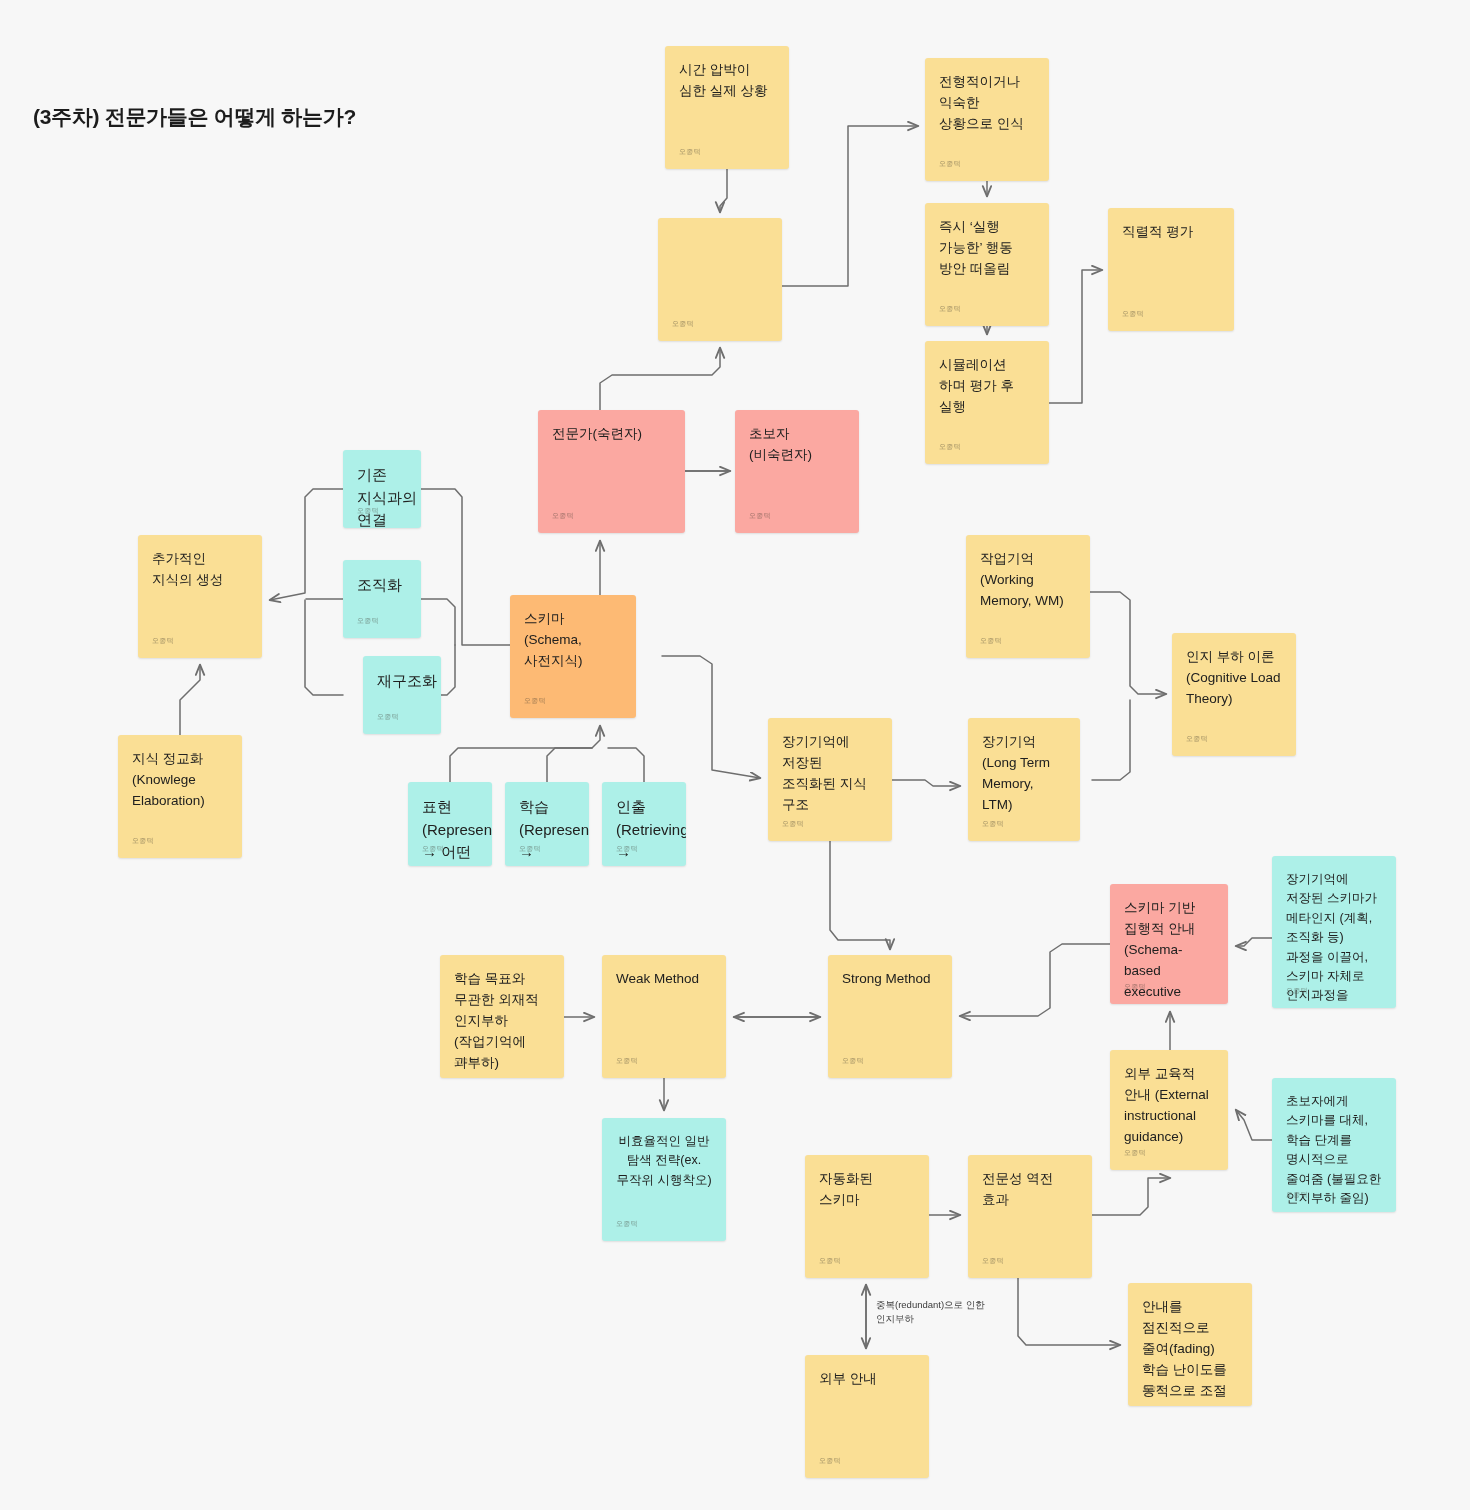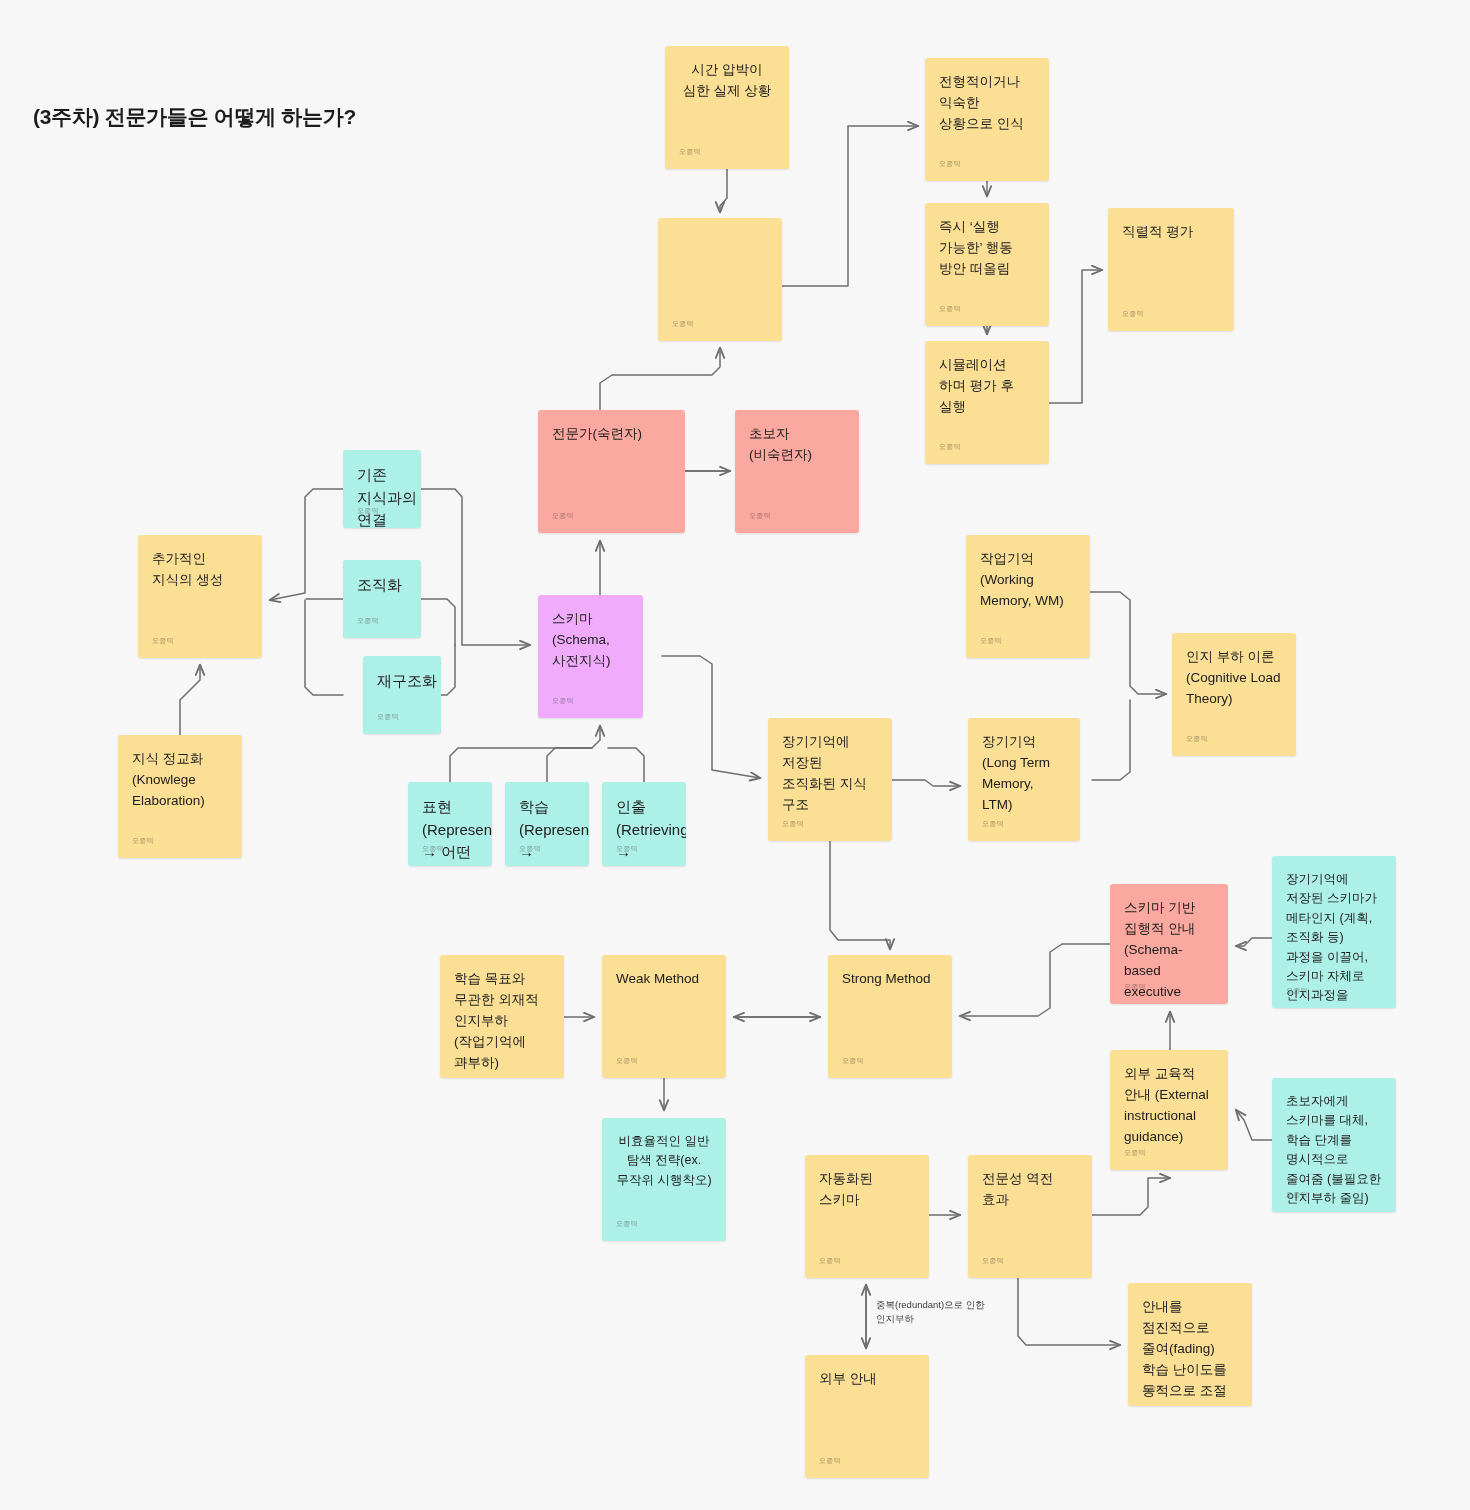--- a/index.html
+++ b/index.html
@@ -131,21 +131,21 @@
       <path d="M866,1348 L866,1285" marker-end="url(#ah)"></path>
       <path d="M866,1285 L866,1348" marker-end="url(#ah)"></path>
 
       <path d="M1092,1215 L1140,1215 L1148,1207 L1148,1178 L1170,1178" marker-end="url(#ah)"></path>
 
       <path d="M1018,1278 L1018,1336 L1026,1345 L1120,1345" marker-end="url(#ah)"></path>
     </g>
   </svg>
 
   <div id="cards-layer">
-      <div class="card yellow" style="left: 665px; top: 46px; width: 124px; height: 123px; background: rgb(250, 223, 149); text-align: center;">
+      <div class="card yellow" style="left: 665px; top: 46px; width: 124px; height: 123px; background: rgb(250, 223, 149);">
         <div class="ctext">시간 압박이 심한 실제 상황</div>
         <div class="author">오종택</div>
       </div>
       <div class="card yellow" style="left: 925px; top: 58px; width: 124px; height: 123px; background: rgb(250, 223, 149);">
         <div class="ctext">전형적이거나 익숙한 상황으로 인식</div>
         <div class="author">오종택</div>
       </div>
       <div class="card yellow" style="left: 658px; top: 218px; width: 124px; height: 123px; background: rgb(250, 223, 149);">
         <div class="author">오종택</div>
       </div>
@@ -182,21 +182,21 @@
         <div class="author">오종택</div>
       </div>
       <div class="card yellow" style="left: 138px; top: 535px; width: 124px; height: 123px; background: rgb(250, 223, 149);">
         <div class="ctext">추가적인 지식의 생성</div>
         <div class="author">오종택</div>
       </div>
       <div class="card yellow" style="left: 118px; top: 735px; width: 124px; height: 123px; background: rgb(250, 223, 149);">
         <div class="ctext">지식 정교화 (Knowlege Elaboration)</div>
         <div class="author">오종택</div>
       </div>
-      <div class="card yellow" style="left: 538px; top: 595px; width: 105px; height: 123px; background: #f0abfc;">
+      <div class="card yellow" style="left: 510px; top: 595px; width: 126px; height: 123px; background: #fdba74;">
         <div class="ctext">스키마(Schema, 사전지식)</div>
         <div class="author">오종택</div>
       </div>
       <div class="card teal" style="left: 408px; top: 782px; width: 84px; height: 84px; background: rgb(173, 240, 232);">
         <div class="ctext">표현 (Representing) → 어떤 식으로 스키마를 저장?</div>
         <div class="author">오종택</div>
       </div>
       <div class="card teal" style="left: 505px; top: 782px; width: 84px; height: 84px; background: rgb(173, 240, 232);">
         <div class="ctext">학습 (Representing) → 어떻게 스키마를 습득?</div>
         <div class="author">오종택</div>

